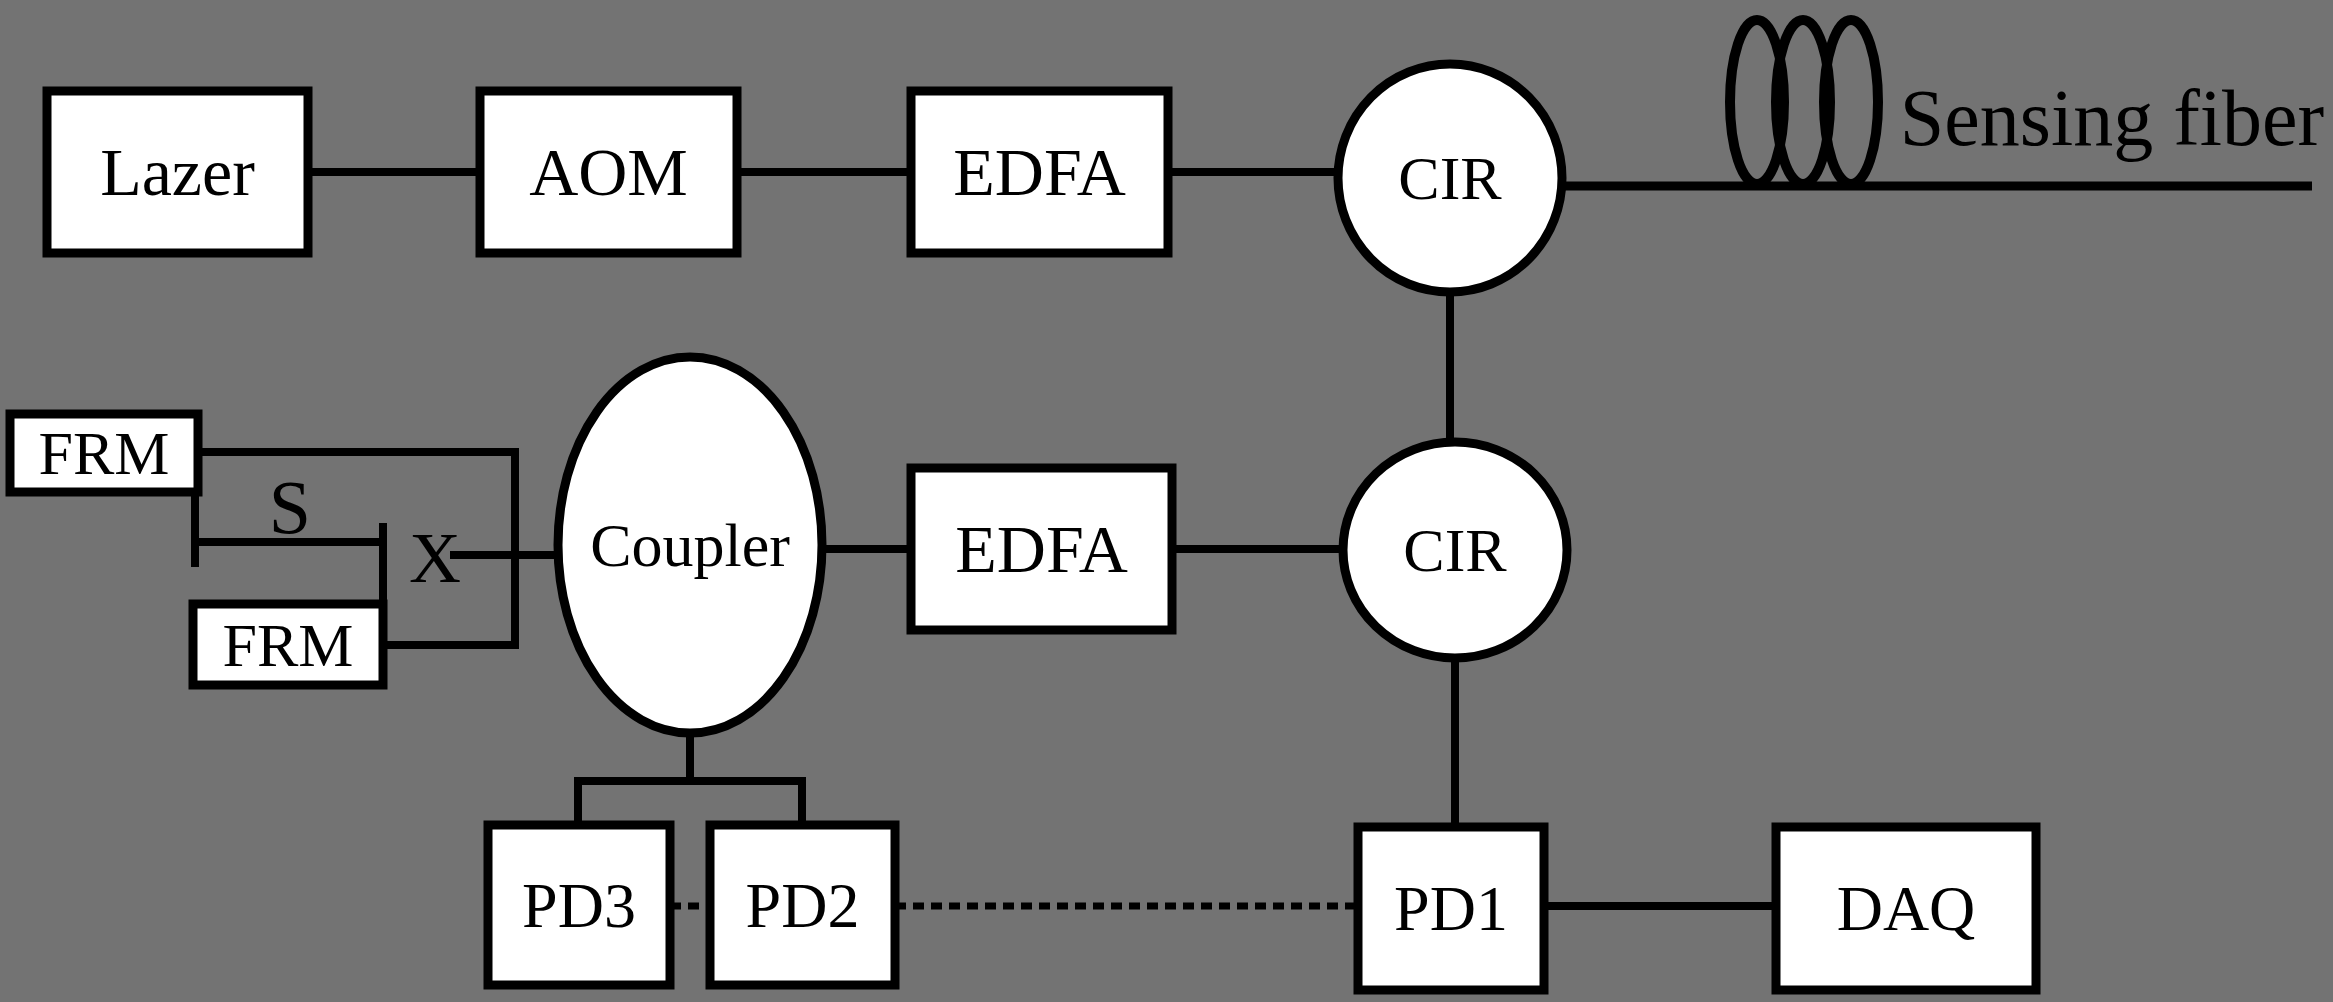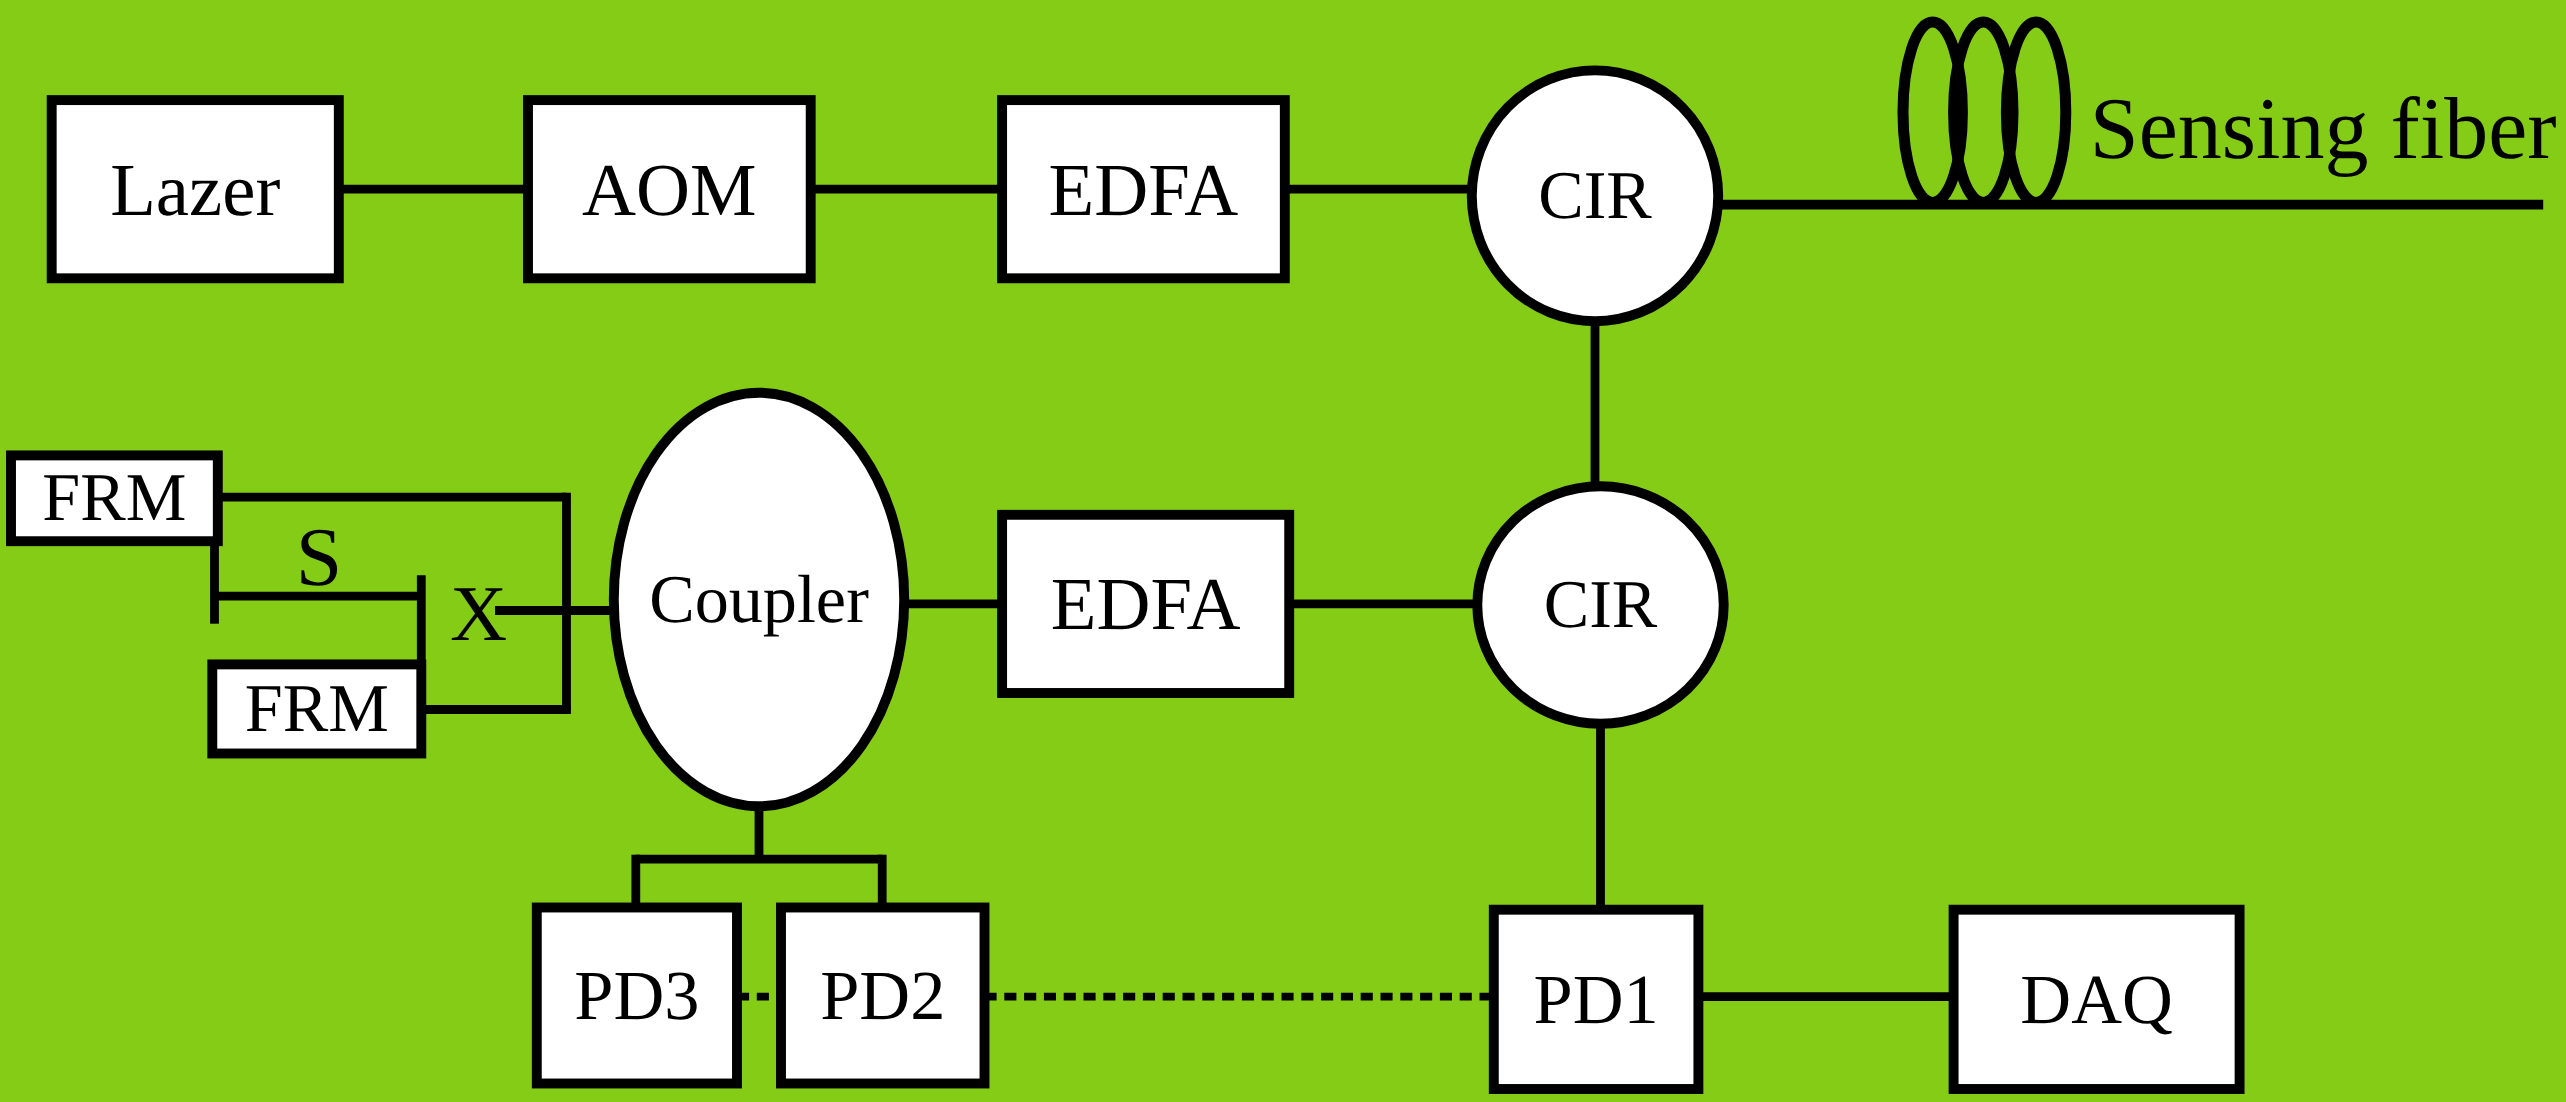--- a/index.html
+++ b/index.html
@@ -4,21 +4,21 @@
 <style>
   html, body {
     margin: 0;
     padding: 0;
     background: #ffffff;
   }
   #stage {
     position: relative;
     width: 2333px;
     height: 1002px;
-    background: #84cc16;
+    background: #737373;
     overflow: hidden;
   }
   svg {
     display: block;
     font-family: "Liberation Serif", "DejaVu Serif", serif;
   }
   text {
     fill: #000000;
     text-anchor: middle;
   }

